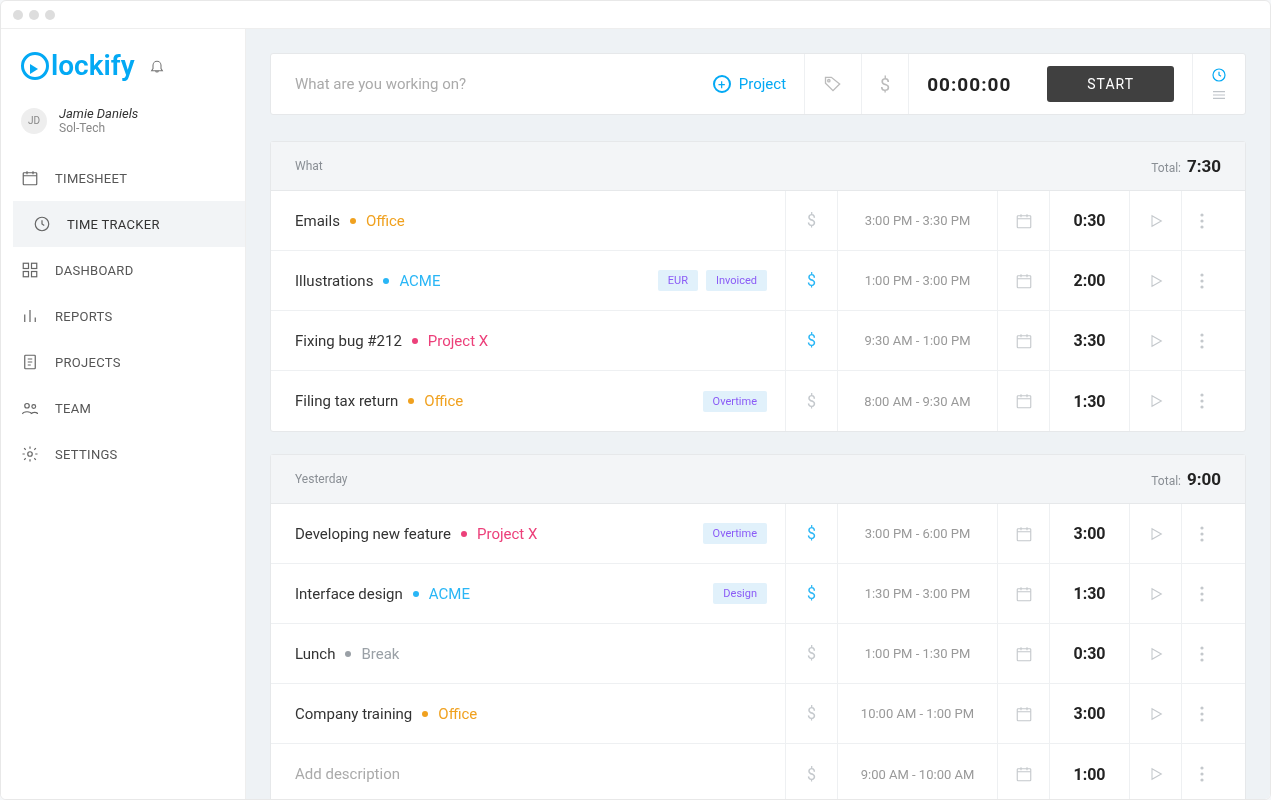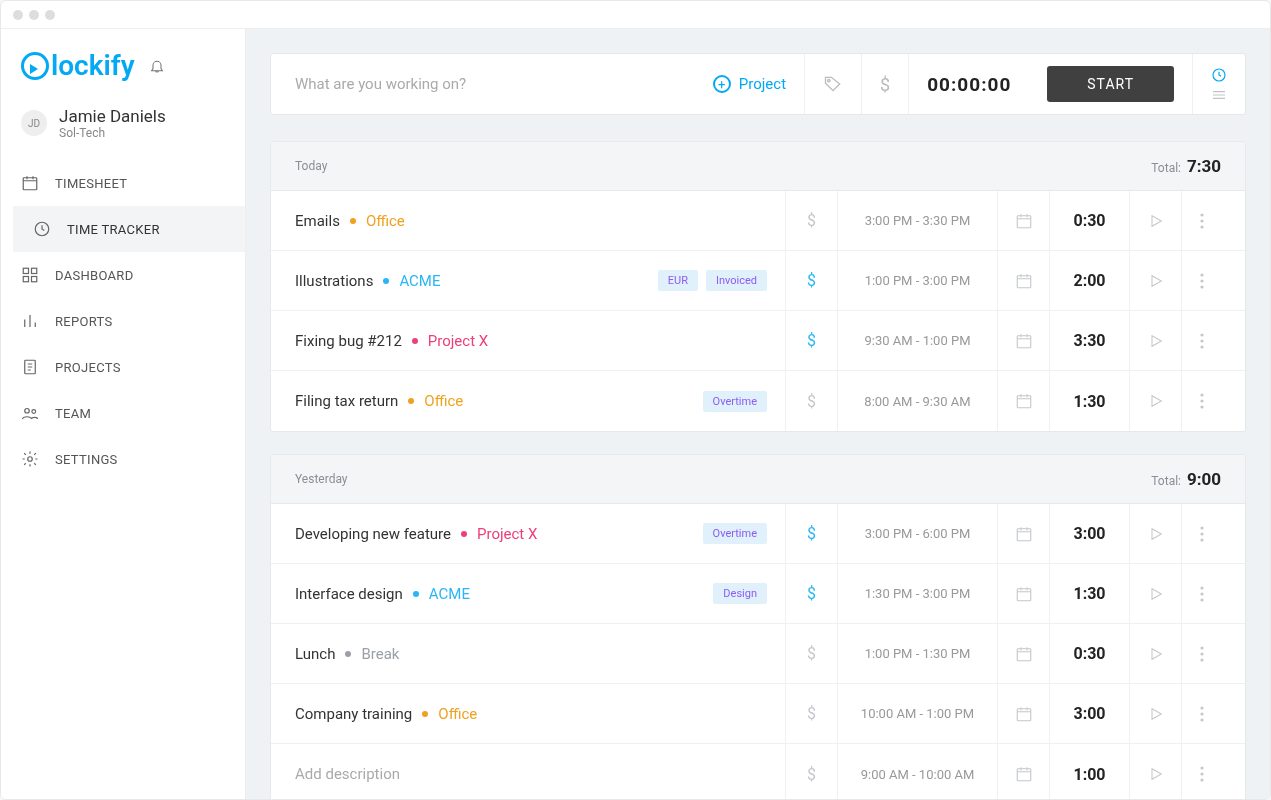--- a/index.html
+++ b/index.html
@@ -9,21 +9,21 @@
 .dot { width: 10px; height: 10px; border-radius: 50%; background: #ddd; }
 .app { flex: 1; display: flex; overflow: hidden; }
 .sidebar { width: 245px; background: #fff; border-right: 1px solid #eee; display: flex; flex-direction: column; padding-top: 20px; }
 .logo-row { display: flex; align-items: center; gap: 14px; padding: 0 20px 24px 20px; text-align: center; }
 .logo { font-size: 28px; font-weight: 600; color: #03a9f4; display: flex; align-items: center; gap: 2px; }
 .logo .mark { display: inline-flex; width: 28px; height: 28px; border: 3px solid #03a9f4; border-radius: 50%; position: relative; }
 .logo .mark::after { content: ""; position: absolute; left: 6px; top: 9px; width: 0; height: 0; border-top: 5px solid transparent; border-bottom: 5px solid transparent; border-left: 8px solid #03a9f4; }
 .bell { color: #777; }
 .user-row { display: flex; align-items: center; gap: 12px; padding: 0 20px 20px 20px; }
 .avatar { width: 26px; height: 26px; border-radius: 50%; background: #eee; color: #888; font-size: 10px; display: flex; align-items: center; justify-content: center; }
-.user-name { font-size: 17px; color: #333; }
+.user-name { font-size: 13px; color: #333; font-style: italic; }
 .user-org { font-size: 12px; color: #888; }
 .nav { display: flex; flex-direction: column; }
 .nav-item { display: flex; align-items: center; gap: 16px; padding: 14px 20px; font-size: 13px; color: #555; letter-spacing: 0.3px; cursor: pointer; }
 .nav-item.active { background: #f2f4f6; color: #333; margin-left: 12px; }
 .nav-icon { width: 18px; color: #666; display: inline-flex; justify-content: center; }
 .main { flex: 1; background: #eef2f5; padding: 24px 24px 0 24px; overflow-y: auto; }
 .tracker-bar { background: #fff; border: 1px solid #e6e8ea; border-radius: 3px; display: flex; align-items: stretch; height: 62px; margin-bottom: 26px; }
 .tr-input { flex: 1; display: flex; align-items: center; padding: 0 24px; color: #aaa; font-size: 15px; }
 .tr-cell { display: flex; align-items: center; padding: 0 18px; border-left: 1px solid #eef0f2; color: #bbb; }
 .tr-project { color: #03a9f4; font-size: 15px; gap: 8px; }
@@ -178,21 +178,21 @@
             </svg>
           <svg width="16" height="12" viewBox="0 0 24 16" fill="none" stroke="#bfc4c9" stroke-width="1.8">
               <path d="M3 3h18M3 8h18M3 13h18"></path>
             </svg>
         </div>
       </div>
 
       <div id="groups">
           <div class="group">
             <div class="group-head">
-    <span>Today</span>
+    <span>What</span>
     <span><span>Total:</span>&nbsp;&nbsp;<span class="group-total">7:30</span></span>
   </div>
             <div class="entry">
       <div class="entry-left">
                 <span class="entry-title">Emails</span>
                 <span class="proj-dot" style="background:#f0a11f"></span>
                 <span class="proj-name" style="color:#f0a11f">Office</span>
               </div>
       <div class="tags"></div>
       <div class="cell bill ">$</div>

